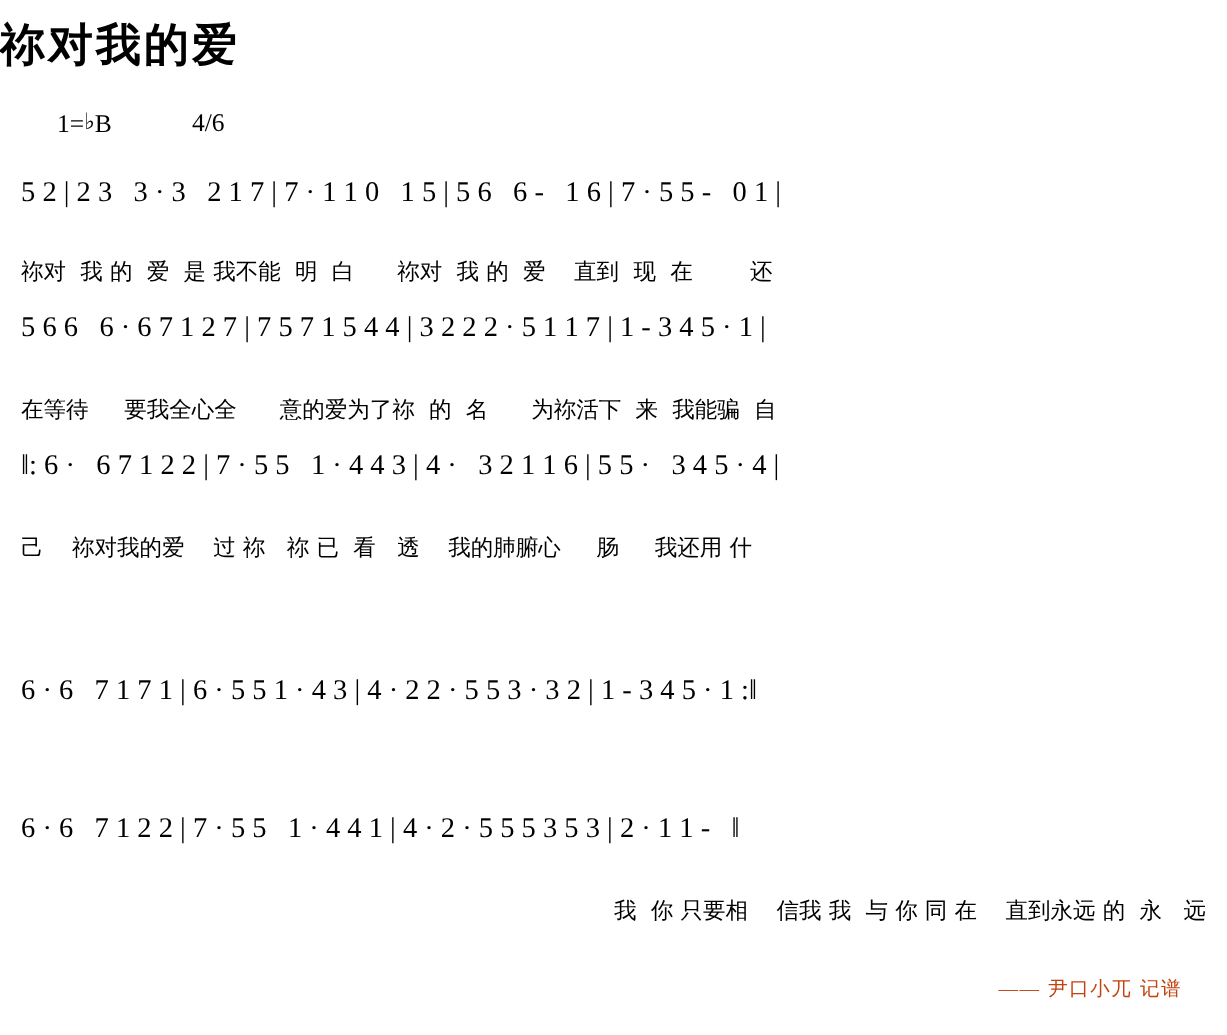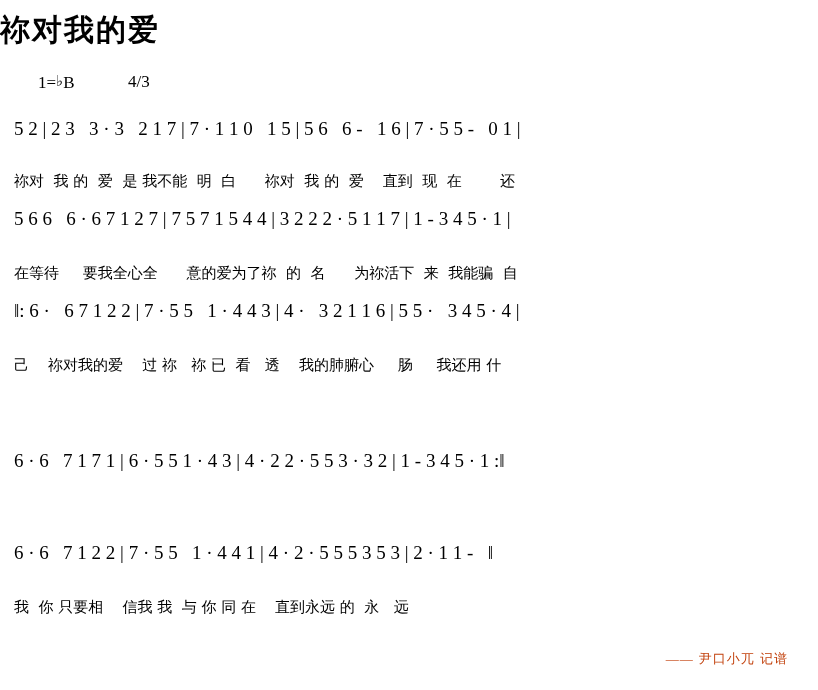--- a/index.html
+++ b/index.html
@@ -82,21 +82,21 @@
   .sys2 { top: 208px; }
   .sys3 { top: 300px; }
   .sys4 { top: 450px; }
   .sys5 { top: 542px; }
 
   .ly1 { top: 148px; }
   .ly2 { top: 240px; }
   .ly3a { top: 332px; }
   .ly3b { top: 378px; }
   .ly4 { top: 482px; }
-  .ly5 { top: 574px; }
+  .ly5 { top: 574px; text-align: right; }
 
   .credit {
     position: absolute;
     right: 30px;
     bottom: 22px;
     font-size: 13px;
     font-family: "DejaVu Sans", sans-serif;
     color: #c2410c;
     letter-spacing: 1px;
   }
@@ -108,21 +108,21 @@
 <body>
 
 <div class="sheet">
 
   <div class="title">祢对我的爱</div>
 
   <div class="keysig">
     <span>1=</span><span class="flat">♭</span><span>B</span>
   </div>
 
-  <div class="meter">4/3</div>
+  <div class="meter">4/6</div>
 
   <div class="system sys1">
     <div class="notes">5 2 | 2 3   3 · 3   2 1 7 | 7 · 1 1 0   1 5 | 5 6   6 -   1 6 | 7 · 5 5 -   0 1 |</div>
   </div>
   <div class="lyrics ly1">祢对  我 的  爱  是 我不能  明  白      祢对  我 的  爱    直到  现  在        还</div>
 
   <div class="system sys2">
     <div class="notes">5 6 6   6 · 6 7 1 2 7 | 7 5 7 1 5 4 4 | 3 2 2 2 · 5 1 1 7 | 1 - 3 4 5 · 1 |</div>
   </div>
   <div class="lyrics ly2">在等待     要我全心全      意的爱为了祢  的  名      为祢活下  来  我能骗  自</div>

